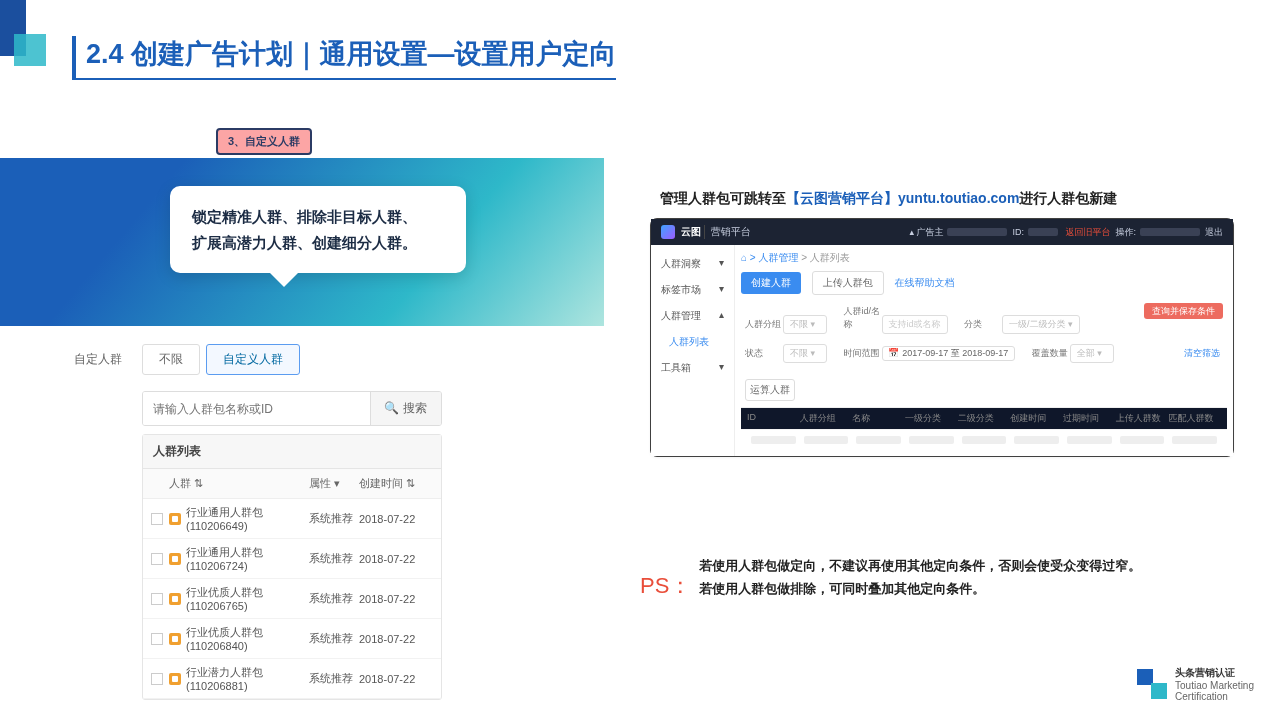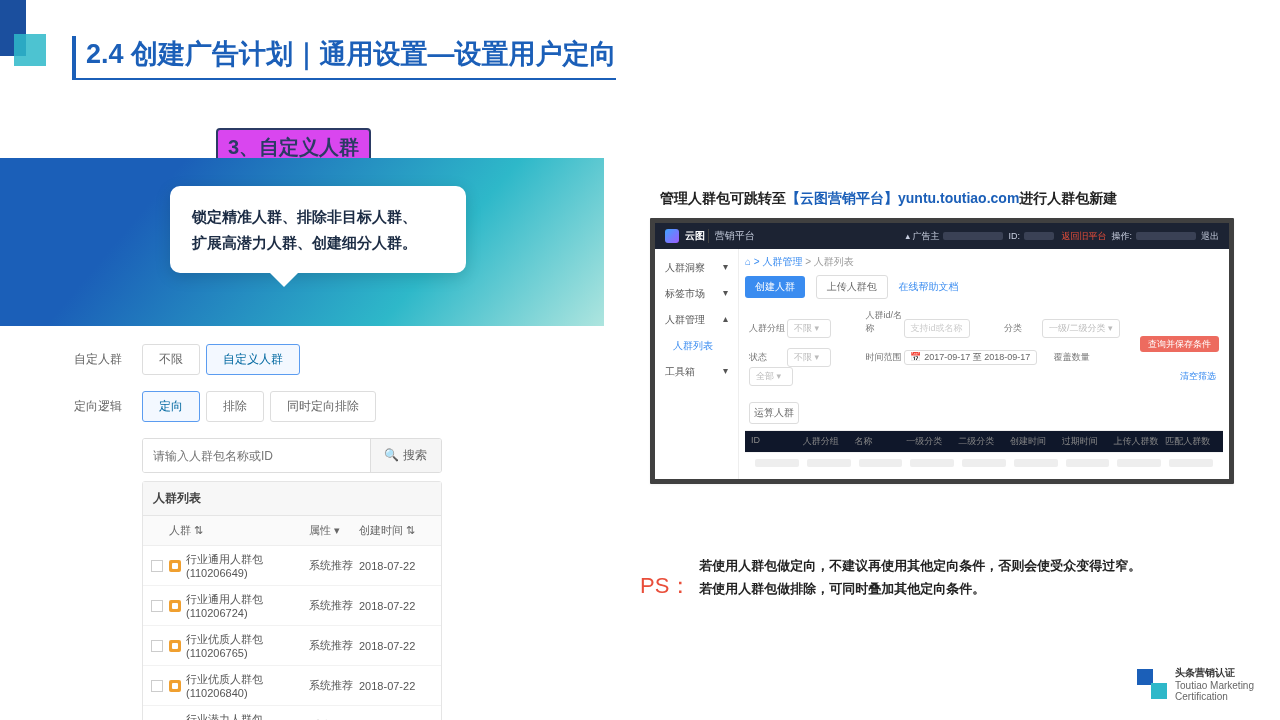--- a/index.html
+++ b/index.html
@@ -1,21 +1,21 @@
 <!DOCTYPE html>
 <html><head>
 <meta charset="utf-8">
 <style>
 *{box-sizing:border-box;margin:0;padding:0;font-family:"Microsoft YaHei","PingFang SC",sans-serif}
 body{width:1280px;height:720px;background:#fff;position:relative;overflow:hidden}
 .corner{position:absolute;top:0;left:0;width:46px;height:74px}
 .corner .a{position:absolute;top:0;left:0;width:26px;height:56px;background:#1b4f9e}
 .corner .b{position:absolute;top:34px;left:14px;width:32px;height:32px;background:#2eb8c9;opacity:.85}
 .title{position:absolute;left:72px;top:36px;font-size:27px;font-weight:600;color:#1b5fb8;border-bottom:2px solid #1b5fb8;padding-bottom:6px;padding-left:10px;border-left:4px solid #1b5fb8}
-.tag{position:absolute;left:216px;top:128px;background:#d946ef;border:2px solid #2b3b64;border-radius:4px;padding:4px 10px;font-size:20px;font-weight:700;color:#2b3b64}
+.tag{position:absolute;left:216px;top:128px;background:#fca5a5;border:2px solid #2b3b64;border-radius:4px;padding:4px 10px;font-size:11px;font-weight:700;color:#2b3b64}
 .grad{position:absolute;top:158px;left:0;width:604px;height:168px;background:linear-gradient(130deg,#1b5fb8 0%,#1b5fb8 25%,#2eb8c9 70%,#aee5df 100%)}
 .bubble{position:absolute;top:186px;left:170px;width:296px;background:#fff;border-radius:10px;box-shadow:0 4px 16px rgba(0,0,0,.15);padding:18px 22px;font-size:15px;font-weight:700;color:#1c2c44;line-height:1.7}
 .bubble::after{content:"";position:absolute;bottom:-14px;left:100px;border:14px solid transparent;border-top-color:#fff;border-bottom:0}
 .panel-left{position:absolute;top:344px;left:74px;width:400px;font-size:12px;color:#555}
 .row{display:flex;align-items:center;margin-bottom:16px}
 .row-lab{width:68px;color:#666}
 .opt{display:inline-block;border:1px solid #ddd;background:#fff;padding:6px 16px;border-radius:3px;margin-right:6px;color:#666;cursor:pointer}
 .opt.sel{border-color:#5b9cf0;color:#0369a1;background:#f3f8ff}
 .search{display:flex;border:1px solid #ddd;border-radius:3px;overflow:hidden;width:300px}
 .search input{flex:1;border:0;padding:8px 10px;font-size:12px;outline:none}
@@ -28,36 +28,36 @@
 .tbl-hd .c3{width:74px}
 .tbl-r{display:flex;align-items:center;padding:6px 8px;font-size:11px;color:#555;border-bottom:1px solid #f2f2f2}
 .tbl-r .ck{width:12px;height:12px;border:1px solid #ccc;margin-right:6px;flex:none}
 .ico{display:inline-block;width:12px;height:12px;background:#f0a030;border-radius:2px;margin-right:5px;position:relative;flex:none}
 .ico::before{content:"";position:absolute;left:3px;top:3px;width:6px;height:6px;background:#fff;border-radius:1px}
 .tbl-r .c1{flex:1;display:flex;align-items:center}
 .tbl-r .c2{width:50px}
 .tbl-r .c3{width:74px}
 .rh{position:absolute;top:190px;left:660px;font-size:14px;font-weight:700;color:#222}
 .rh .blue{color:#1b5fb8}
-.plat{position:absolute;top:218px;left:650px;width:584px;border:5px solid #404040;border-radius:1px;font-size:10px;color:#888;box-shadow:0 1px 3px rgba(0,0,0,.05)}
+.plat{position:absolute;top:218px;left:650px;width:584px;border:1px solid #404040;border-radius:7px;font-size:10px;color:#888;box-shadow:0 1px 3px rgba(0,0,0,.05)}
 .plat-top{background:#1c2333;color:#c8cfe0;height:26px;display:flex;align-items:center;padding:0 10px;font-size:10px;position:relative}
 .plat-logo{width:14px;height:14px;border-radius:3px;margin-right:6px;background:linear-gradient(135deg,#3fa3ff,#9d5cff)}
 .plat-body{display:flex;background:#fff}
 .plat-side{width:84px;border-right:1px solid #eee;padding:6px 0}
 .pside{padding:6px 10px;display:flex;justify-content:space-between;color:#555;font-size:10px}
 .pside.sub{color:#3a8cf0;padding-left:18px}
 .plat-main{flex:1;padding:6px}
 .crumb{font-size:10px;color:#3a8cf0;margin-bottom:6px}
 .crumb .g{color:#999}
 .btn-p{background:#3a8cf0;color:#fff;padding:4px 10px;border-radius:3px;font-size:10px;margin-right:8px;display:inline-block}
 .btn-o{color:#666;padding:4px 10px;border:1px solid #ddd;border-radius:3px;font-size:10px;margin-right:8px;display:inline-block}
 .btn-t{color:#3a8cf0;font-size:10px;display:inline-block}
 .flt{margin:10px 4px;font-size:9px;color:#777}
 .flt .lab{display:inline-block;width:38px}
-.flt .sel{display:inline-block;border:1px solid #ddd;border-radius:3px;padding:2px 6px;margin-right:32px;min-width:44px;color:#bbb}
+.flt .sel{display:inline-block;border:1px solid #ddd;border-radius:3px;padding:2px 6px;margin-right:14px;min-width:44px;color:#bbb}
 .flt .date{border:1px solid #ddd;border-radius:3px;padding:0 6px;color:#666;display:inline-block;margin-right:14px}
 .flt-r{float:right}
 .btn-red{background:#ed6b5f;color:#fff;padding:3px 8px;border-radius:3px;font-size:9px}
 .runlab{border:1px solid #ddd;border-radius:3px;padding:3px 4px;font-size:10px;color:#666;display:inline-block;margin:6px 4px}
 .plat-th{display:flex;font-size:9px;color:#888;padding:4px 6px;background:#0f172a;border-top:1px solid #eee}
 .plat-th div{flex:1}
 .plat-td{display:flex;font-size:9px;padding:6px;border-top:1px solid #f3f3f3}
 .plat-td div{flex:1;height:8px;background:#eee;border-radius:2px;margin:0 4px}
 .plat-top .acc{margin-left:auto;font-size:9px}
 .acc .blk{display:inline-block;width:60px;height:8px;background:#3a4155;border-radius:2px;margin-left:4px;vertical-align:middle}
@@ -88,26 +88,20 @@
   <div>锁定精准人群、排除非目标人群、</div>
   <div>扩展高潜力人群、创建细分人群。</div>
 </div>
 
 <div class="panel-left">
   <div class="row">
     <span class="row-lab">自定人群</span>
     <span class="opt">不限</span>
     <span class="opt sel">自定义人群</span>
   </div>
-  <div class="row">
-    <span class="row-lab">定向逻辑</span>
-    <span class="opt sel">定向</span>
-    <span class="opt">排除</span>
-    <span class="opt">同时定向排除</span>
-  </div>
   <div style="margin-left:68px">
     <div class="search">
       <input placeholder="请输入人群包名称或ID" style="">
       <span class="btn">🔍 <span>搜索</span></span>
     </div>
     <div class="tbl">
       <div class="tbl-h">人群列表</div>
       <div class="tbl-hd">
         <div class="c1"><span>人群</span> ⇅</div>
         <div class="c2"><span>属性</span> ▾</div>

